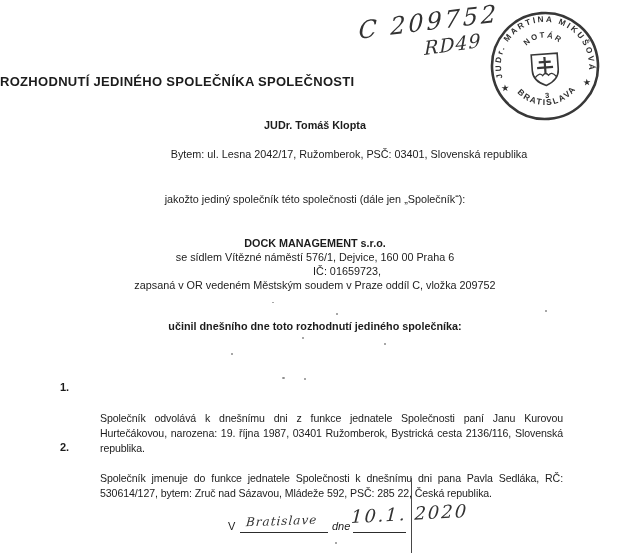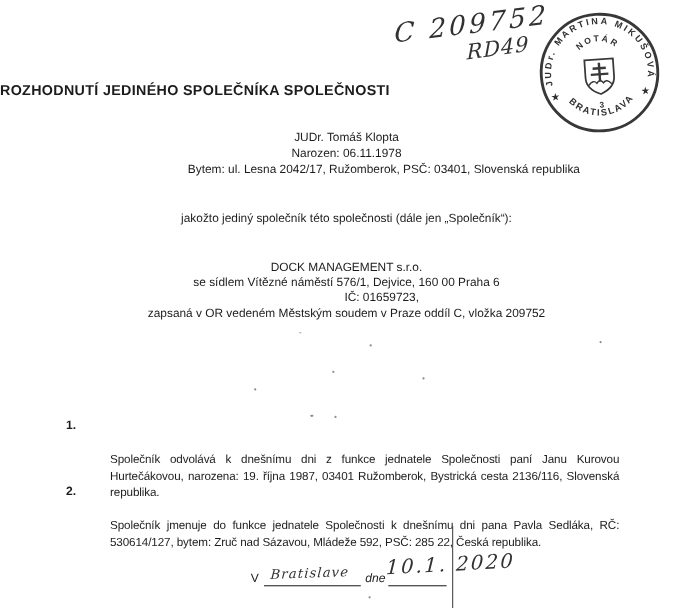--- a/index.html
+++ b/index.html
@@ -2,21 +2,21 @@
 <html><head>
 <meta charset="utf-8">
 <style>
   html,body{margin:0;padding:0;background:#ffffff;}
   .page{
     position:relative;width:630px;height:553px;background:#ffffff;overflow:hidden;
     font-family:"Liberation Sans",sans-serif;color:#1c1c1c;
   }
   .cline{position:absolute;left:0;width:630px;text-align:center;font-size:10.8px;
     white-space:nowrap;}
-  .bold{font-weight:normal;}
+  .bold{font-weight:bold;}
   .title{position:absolute;left:0;width:630px;text-align:left;top:74px;
     font-weight:bold;font-size:13px;letter-spacing:.3px;white-space:nowrap;}
   
   .hw{position:absolute;font-family:"DejaVu Serif",serif;font-style:italic;color:#323232;
     white-space:nowrap;}
   .hw-case{left:358px;top:8px;font-size:24px;letter-spacing:3px;
     transform:rotate(-7deg) skewX(-8deg);}
   .hw-case2{left:424px;top:33px;font-size:19px;letter-spacing:1px;
     transform:rotate(-8deg) skewX(-8deg);}
   .hw-place{left:246px;top:514px;font-size:12px;letter-spacing:1px;
@@ -74,30 +74,30 @@
       <path d="M 52 54 H 64" stroke-width="2.2"></path>
       <path d="M 50 59.5 H 66" stroke-width="2.2"></path>
       <path d="M 47.5 69 Q 52 63.5 55 67.5 Q 58 63.5 61 67.5 Q 64 63.5 68.5 69" stroke-width="1.3"></path>
     </g>
     <text x="58" y="90" font-size="7.5" text-anchor="middle">3</text>
   </svg>
 
   <div class="title">ROZHODNUTÍ JEDINÉHO SPOLEČNÍKA SPOLEČNOSTI</div>
 
   <div class="cline bold" style="top:119px;">JUDr. Tomáš Klopta</div>
-  <div class="cline" style="top:134px;">Narozen: 06.11.1978</div>
   <div class="cline" style="top:148px;padding-left:34px;">Bytem: ul. Lesna 2042/17, Ružomberok, PSČ: 03401, Slovenská republika</div>
 
   <div class="cline" style="top:193px;">jakožto jediný společník této společnosti (dále jen „Společník“):</div>
 
   <div class="cline bold" style="top:237px;">DOCK MANAGEMENT s.r.o.</div>
   <div class="cline" style="top:251px;">se sídlem Vítězné náměstí 576/1, Dejvice, 160 00 Praha 6</div>
   <div class="cline" style="top:265px;padding-left:32px;">IČ: 01659723,</div>
   <div class="cline" style="top:279px;text-align:center;">zapsaná v OR vedeném Městským soudem v Praze oddíl C, vložka 209752</div>
 
+  <div class="cline bold" style="top:320px;">učinil dnešního dne toto rozhodnutí jediného společníka:</div>
 
   <div class="item item-1">
     <span class="inum">1.</span>
     <div class="itext">Společník odvolává k dnešnímu dni z funkce jednatele Společnosti paní Janu Kurovou Hurtečákovou, narozena: 19. října 1987, 03401 Ružomberok, Bystrická cesta 2136/116, Slovenská republika.</div>
   </div>
   <div class="item item-2">
     <span class="inum">2.</span>
     <div class="itext">Společník jmenuje do funkce jednatele Společnosti k dnešnímu dni pana Pavla Sedláka, RČ: 530614/127, bytem: Zruč nad Sázavou, Mládeže 592, PSČ: 285 22, Česká republika.</div>
   </div>
 

